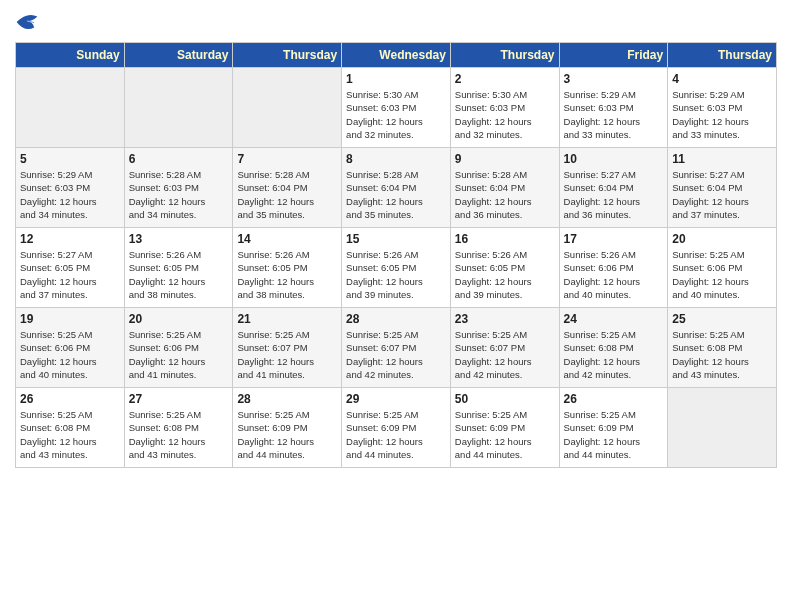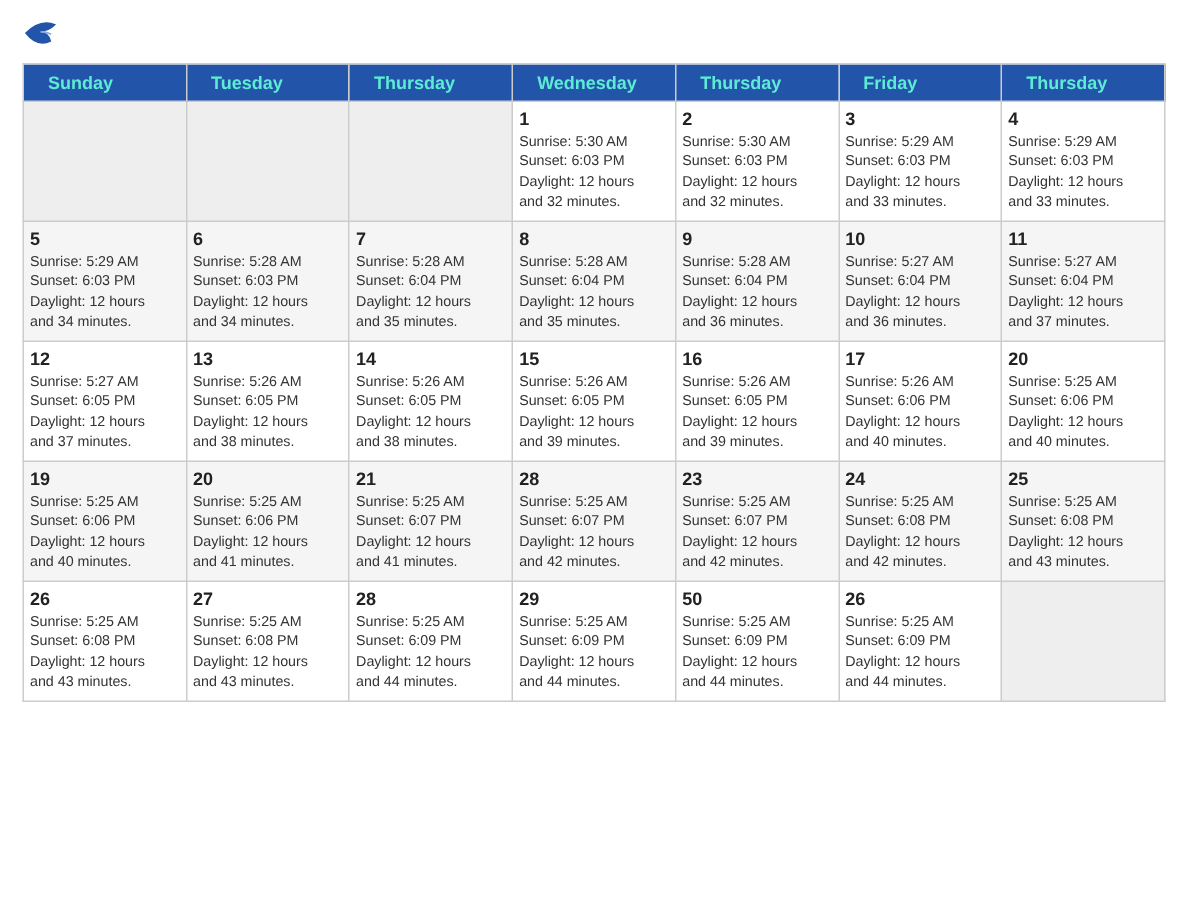--- a/index.html
+++ b/index.html
@@ -45,23 +45,23 @@
       font-size: 15px;
       color: #444;
     }
     table {
       width: 100%;
       border-collapse: collapse;
       font-size: 10px;
     }
     thead tr th {
       background: #2255aa;
-      color: #5eead4;
-      padding: 5px 16px;
-      text-align: left;
+      color: #fef9c3;
+      padding: 5px 4px;
+      text-align: right;
       font-size: 12px;
       font-weight: bold;
       border: 1px solid #ccc;
     }
     tbody tr td {
       border: 1px solid #ccc;
       vertical-align: top;
       padding: 4px;
       width: calc(100% / 7);
       min-height: 80px;
@@ -107,21 +107,21 @@
   <div class="title-block">
     <div class="month-title"></div>
     <div class="subtitle"></div>
   </div>
 </div>
 
 <table>
   <thead>
     <tr>
     <th>Sunday</th>
-        <th>Tuesday</th>
+        <th>Saturday</th>
         <th>Thursday</th>
         <th>Wednesday</th>
         <th>Thursday</th>
         <th>Friday</th>
         <th>Thursday</th>
       </tr>
   </thead>
   <tbody id="calendar-body">
   <tr>
         <td class="empty-cell"></td>

